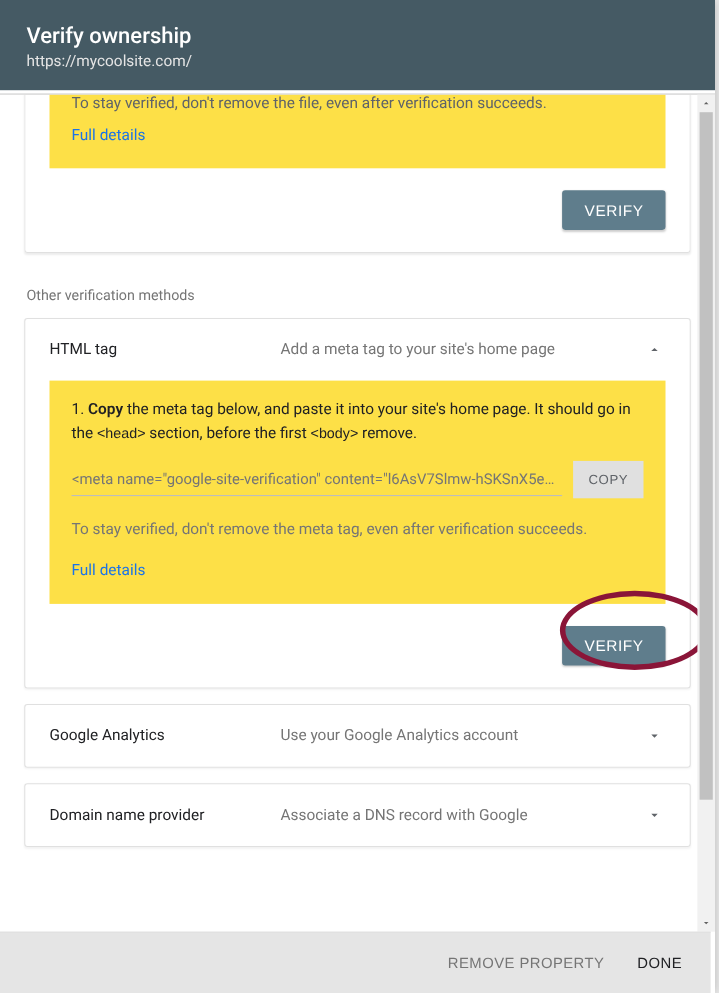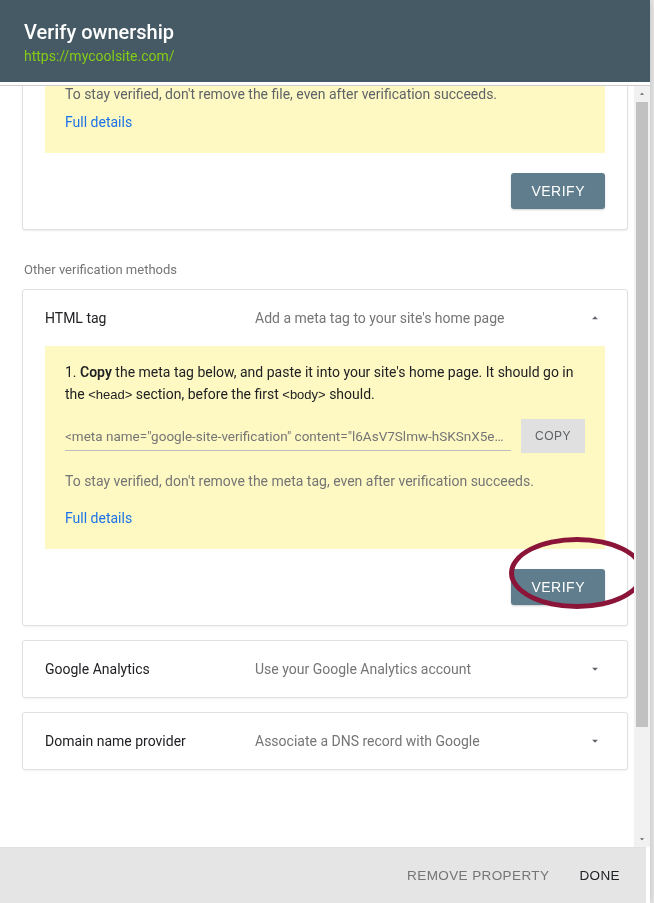--- a/index.html
+++ b/index.html
@@ -1,29 +1,29 @@
 <!DOCTYPE html>
 <html><head>
   <meta charset="utf-8">
   <style>
     * { margin:0; padding:0; box-sizing:border-box; }
     body { font-family: Roboto, Arial, sans-serif; background:#e8e8e8; width:654px; height:903px; overflow:hidden; position:relative; }
     .panel { position:absolute; top:0; left:0; right:4px; bottom:0; background:#fff; box-shadow:0 0 8px rgba(0,0,0,.2); }
     .header { background:#455a64; color:#fff; padding:20px 24px 18px; }
     .header-title { font-size:20px; font-weight:500; margin-bottom:4px; }
-    .header-url { font-size:14px; color:#84cc16; }
+    .header-url { font-size:14px; color:#e5e5e5; }
     .body { position:absolute; top:85px; left:0; right:0; bottom:56px; overflow-y:auto; padding:0 22px 0 22px; border-top:1px solid #ccc; }
     .scrollbar-track { position:absolute; top:86px; right:0; width:16px; bottom:56px; background:#f1f1f1; }
     .scrollbar-up, .scrollbar-down { position:absolute; width:16px; height:16px; display:flex; align-items:center; justify-content:center; cursor:pointer; }
     .scrollbar-up { top:0; }
     .scrollbar-down { bottom:0; }
     .scrollbar-up svg, .scrollbar-down svg { width:10px; height:10px; fill:#606060; }
     .scrollbar-thumb { position:absolute; top:16px; left:2px; right:2px; height:625px; background:#c1c1c1; }
     .cut-card { margin-top:0; border:1px solid #e0e0e0; border-top:none; border-radius:0 0 3px 3px; box-shadow:0 1px 2px rgba(0,0,0,.08); }
-    .grey-box { background:#fef9c3; margin:0 22px 0 22px; padding:16px 20px 22px; }
+    .grey-box { background:#fde047; margin:0 22px 0 22px; padding:16px 20px 22px; }
     .cut-text { color:#5f6368; font-size:14px; padding:0 0 10px; overflow:hidden; white-space:nowrap; }
     .link { color:#1a73e8; font-size:14px; text-decoration:none; cursor:pointer; }
     .verify-row { display:flex; justify-content:flex-end; padding:20px 22px; }
     .verify-btn { background:#5f7d8c; color:#fff; border:none; padding:10px 20px; font-size:14px; font-weight:500; letter-spacing:.5px; border-radius:3px; cursor:pointer; box-shadow:0 1px 2px rgba(0,0,0,.2); }
     .section-label { color:#757575; font-size:13px; margin:32px 0 12px 2px; }
     .card { border:1px solid #e0e0e0; border-radius:3px; box-shadow:0 1px 2px rgba(0,0,0,.05); margin-bottom:14px; }
     .card-head { display:flex; align-items:center; padding:20px 22px; cursor:pointer;gap:20px; }
     .card-name { width:190px; font-size:14px; color:#202124; }
     .card-desc { flex:1; font-size:14px; color:#757575; }
     .chev { width:20px; display:flex; justify-content:center; }
@@ -71,21 +71,21 @@
         <div class="card-desc">Add a meta tag to your site's home page</div>
         <div class="chev">
           <svg viewBox="0 0 24 24">
               <path d="M7 14l5-5 5 5z"></path>
             </svg>
         </div>
       </div>
       <div class="card-body">
         <div class="grey-box">
           <p class="step">
-            <span>1. </span><b>Copy</b><span> the meta tag below, and paste it into your site's home page. It should go in the </span><span class="mono">&lt;head&gt;</span><span> section, before the first </span><span class="mono">&lt;body&gt;</span><span> should.</span>
+            <span>1. </span><b>Copy</b><span> the meta tag below, and paste it into your site's home page. It should go in the </span><span class="mono">&lt;head&gt;</span><span> section, before the first </span><span class="mono">&lt;body&gt;</span><span> remove.</span>
           </p>
           <div class="meta-row">
             <input class="meta-input" readonly="" value="&lt;meta name=&quot;google-site-verification&quot; content=&quot;l6AsV7Slmw-hSKSnX5e6rY1b&quot; /&gt;" style="">
             <button class="copy-btn">COPY</button>
           </div>
           <p class="small-note">To stay verified, don't remove the meta tag, even after verification succeeds.</p>
           <a class="link">Full details</a>
         </div>
         <div class="verify-row" style="position:relative;">
           <button class="verify-btn">VERIFY</button>

